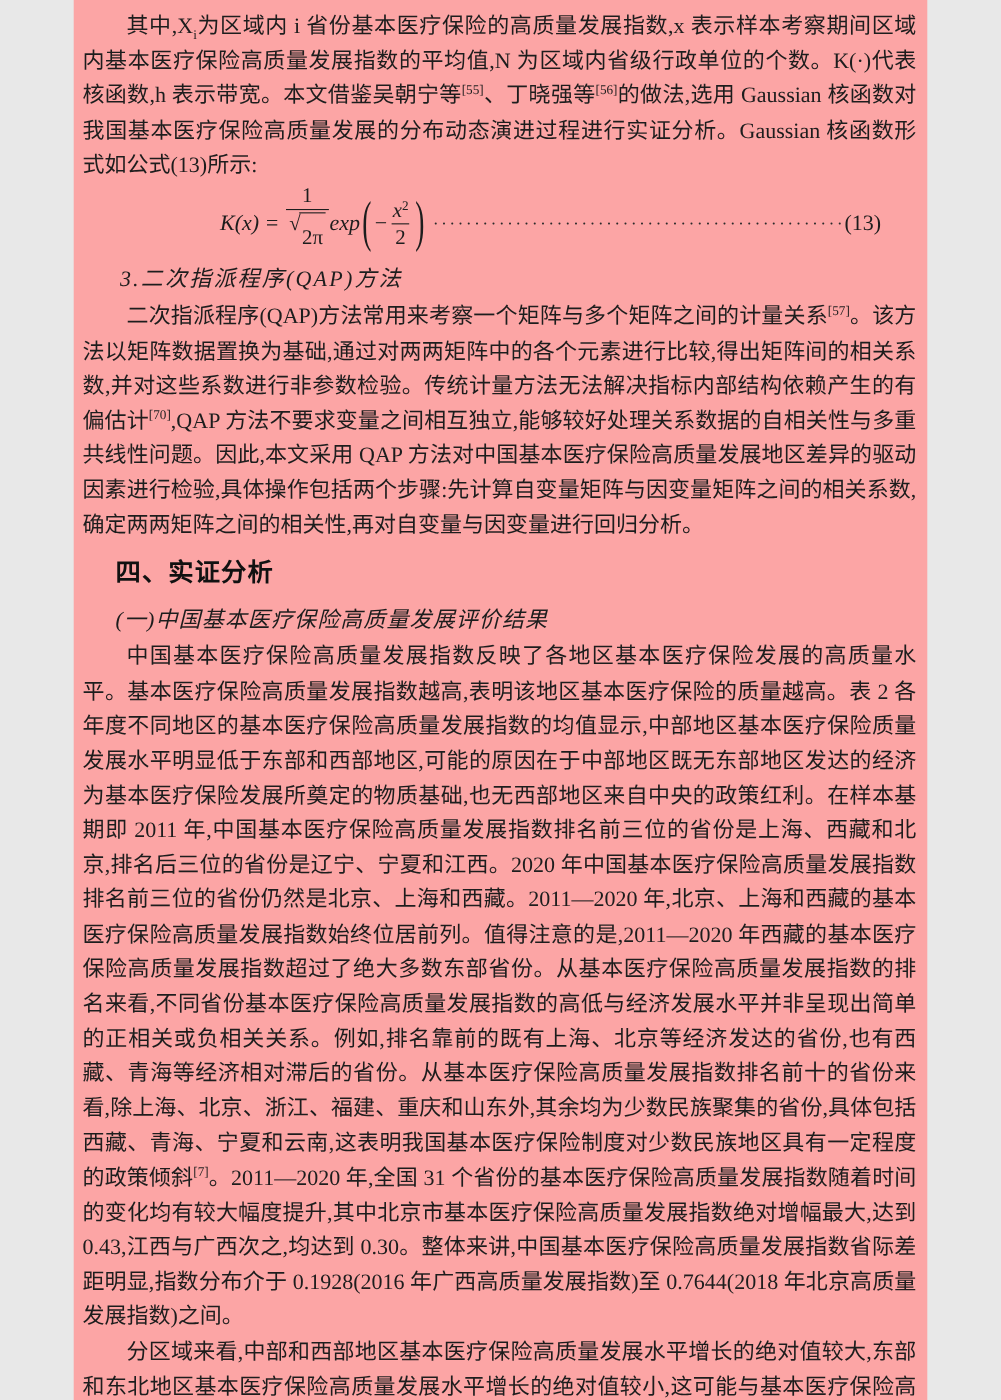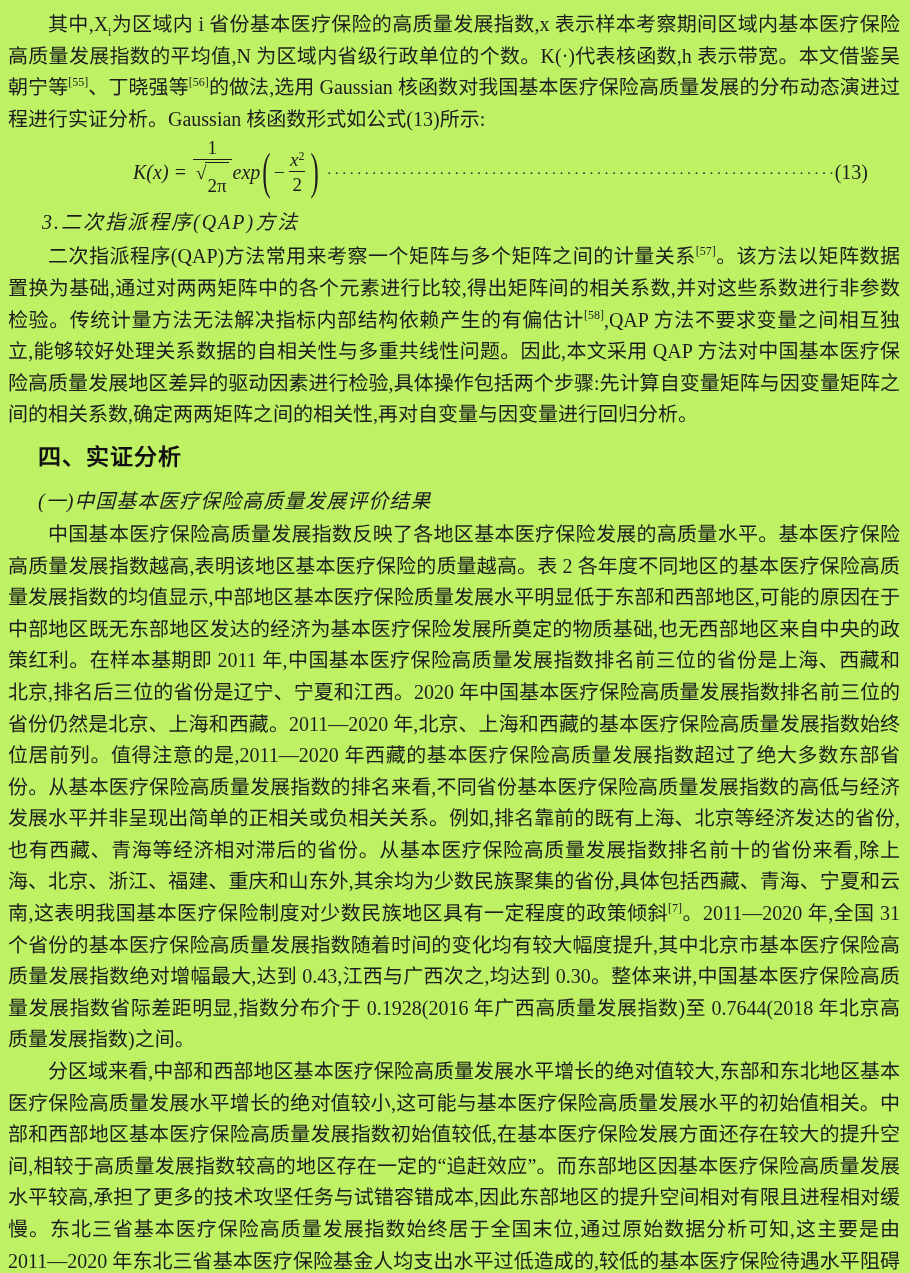--- a/index.html
+++ b/index.html
@@ -1,21 +1,21 @@
 <!DOCTYPE html>
 <html lang="zh-CN"><head>
 <meta charset="utf-8">
 <style>
   html,body { margin:0; padding:0; background:#e8e8e8; }
   .page {
     position:relative;
-    width:910px; height:1273px;
+    width:776px; height:1273px;
     margin:0 auto;
     box-sizing:border-box;
-    background:#bef264;
+    background:#fca5a5;
     color:#1d1d1d;
     padding:9px 10px 0 8px;
     overflow:hidden;
     font-family:"Liberation Serif","DejaVu Serif",serif;
     font-size:20px;
   }
   p.body {
     margin:0;
     line-height:31.6px;
     text-align:justify;
@@ -92,21 +92,21 @@
         <span class="den">2</span>
       </span>
       <span class="bp">)</span>
     </span>
     <span class="leader">········································································································</span>
     <span class="eq-num">(13)</span>
   </div>
 
   <p class="kai-h h-qap">3.二次指派程序(QAP)方法</p>
 
-  <p class="body">二次指派程序(QAP)方法常用来考察一个矩阵与多个矩阵之间的计量关系<sup>[57]</sup>。该方法以矩阵数据置换为基础,通过对两两矩阵中的各个元素进行比较,得出矩阵间的相关系数,并对这些系数进行非参数检验。传统计量方法无法解决指标内部结构依赖产生的有偏估计<sup>[58]</sup>,QAP 方法不要求变量之间相互独立,能够较好处理关系数据的自相关性与多重共线性问题。因此,本文采用 QAP 方法对中国基本医疗保险高质量发展地区差异的驱动因素进行检验,具体操作包括两个步骤:先计算自变量矩阵与因变量矩阵之间的相关系数,确定两两矩阵之间的相关性,再对自变量与因变量进行回归分析。</p>
+  <p class="body">二次指派程序(QAP)方法常用来考察一个矩阵与多个矩阵之间的计量关系<sup>[57]</sup>。该方法以矩阵数据置换为基础,通过对两两矩阵中的各个元素进行比较,得出矩阵间的相关系数,并对这些系数进行非参数检验。传统计量方法无法解决指标内部结构依赖产生的有偏估计<sup>[70]</sup>,QAP 方法不要求变量之间相互独立,能够较好处理关系数据的自相关性与多重共线性问题。因此,本文采用 QAP 方法对中国基本医疗保险高质量发展地区差异的驱动因素进行检验,具体操作包括两个步骤:先计算自变量矩阵与因变量矩阵之间的相关系数,确定两两矩阵之间的相关性,再对自变量与因变量进行回归分析。</p>
 
   <h2 class="section">四、实证分析</h2>
 
   <p class="kai-h subsec">(一)中国基本医疗保险高质量发展评价结果</p>
 
   <p class="body">中国基本医疗保险高质量发展指数反映了各地区基本医疗保险发展的高质量水平。基本医疗保险高质量发展指数越高,表明该地区基本医疗保险的质量越高。表 2 各年度不同地区的基本医疗保险高质量发展指数的均值显示,中部地区基本医疗保险质量发展水平明显低于东部和西部地区,可能的原因在于中部地区既无东部地区发达的经济为基本医疗保险发展所奠定的物质基础,也无西部地区来自中央的政策红利。在样本基期即 2011 年,中国基本医疗保险高质量发展指数排名前三位的省份是上海、西藏和北京,排名后三位的省份是辽宁、宁夏和江西。2020 年中国基本医疗保险高质量发展指数排名前三位的省份仍然是北京、上海和西藏。2011—2020 年,北京、上海和西藏的基本医疗保险高质量发展指数始终位居前列。值得注意的是,2011—2020 年西藏的基本医疗保险高质量发展指数超过了绝大多数东部省份。从基本医疗保险高质量发展指数的排名来看,不同省份基本医疗保险高质量发展指数的高低与经济发展水平并非呈现出简单的正相关或负相关关系。例如,排名靠前的既有上海、北京等经济发达的省份,也有西藏、青海等经济相对滞后的省份。从基本医疗保险高质量发展指数排名前十的省份来看,除上海、北京、浙江、福建、重庆和山东外,其余均为少数民族聚集的省份,具体包括西藏、青海、宁夏和云南,这表明我国基本医疗保险制度对少数民族地区具有一定程度的政策倾斜<sup>[7]</sup>。2011—2020 年,全国 31 个省份的基本医疗保险高质量发展指数随着时间的变化均有较大幅度提升,其中北京市基本医疗保险高质量发展指数绝对增幅最大,达到 0.43,江西与广西次之,均达到 0.30。整体来讲,中国基本医疗保险高质量发展指数省际差距明显,指数分布介于 0.1928(2016 年广西高质量发展指数)至 0.7644(2018 年北京高质量发展指数)之间。</p>
 
   <p class="body">分区域来看,中部和西部地区基本医疗保险高质量发展水平增长的绝对值较大,东部和东北地区基本医疗保险高质量发展水平增长的绝对值较小,这可能与基本医疗保险高质量发展水平的初始值相关。中部和西部地区基本医疗保险高质量发展指数初始值较低,在基本医疗保险发展方面还存在较大的提升空间,相较于高质量发展指数较高的地区存在一定的“追赶效应”。而东部地区因基本医疗保险高质量发展水平较高,承担了更多的技术攻坚任务与试错容错成本,因此东部地区的提升空间相对有限且进程相对缓慢。东北三省基本医疗保险高质量发展指数始终居于全国末位,通过原始数据分析可知,这主要是由 2011—2020 年东北三省基本医疗保险基金人均支出水平过低造成的,较低的基本医疗保险待遇水平阻碍了基本医疗保险质量的提升。</p>
 
 </div>

